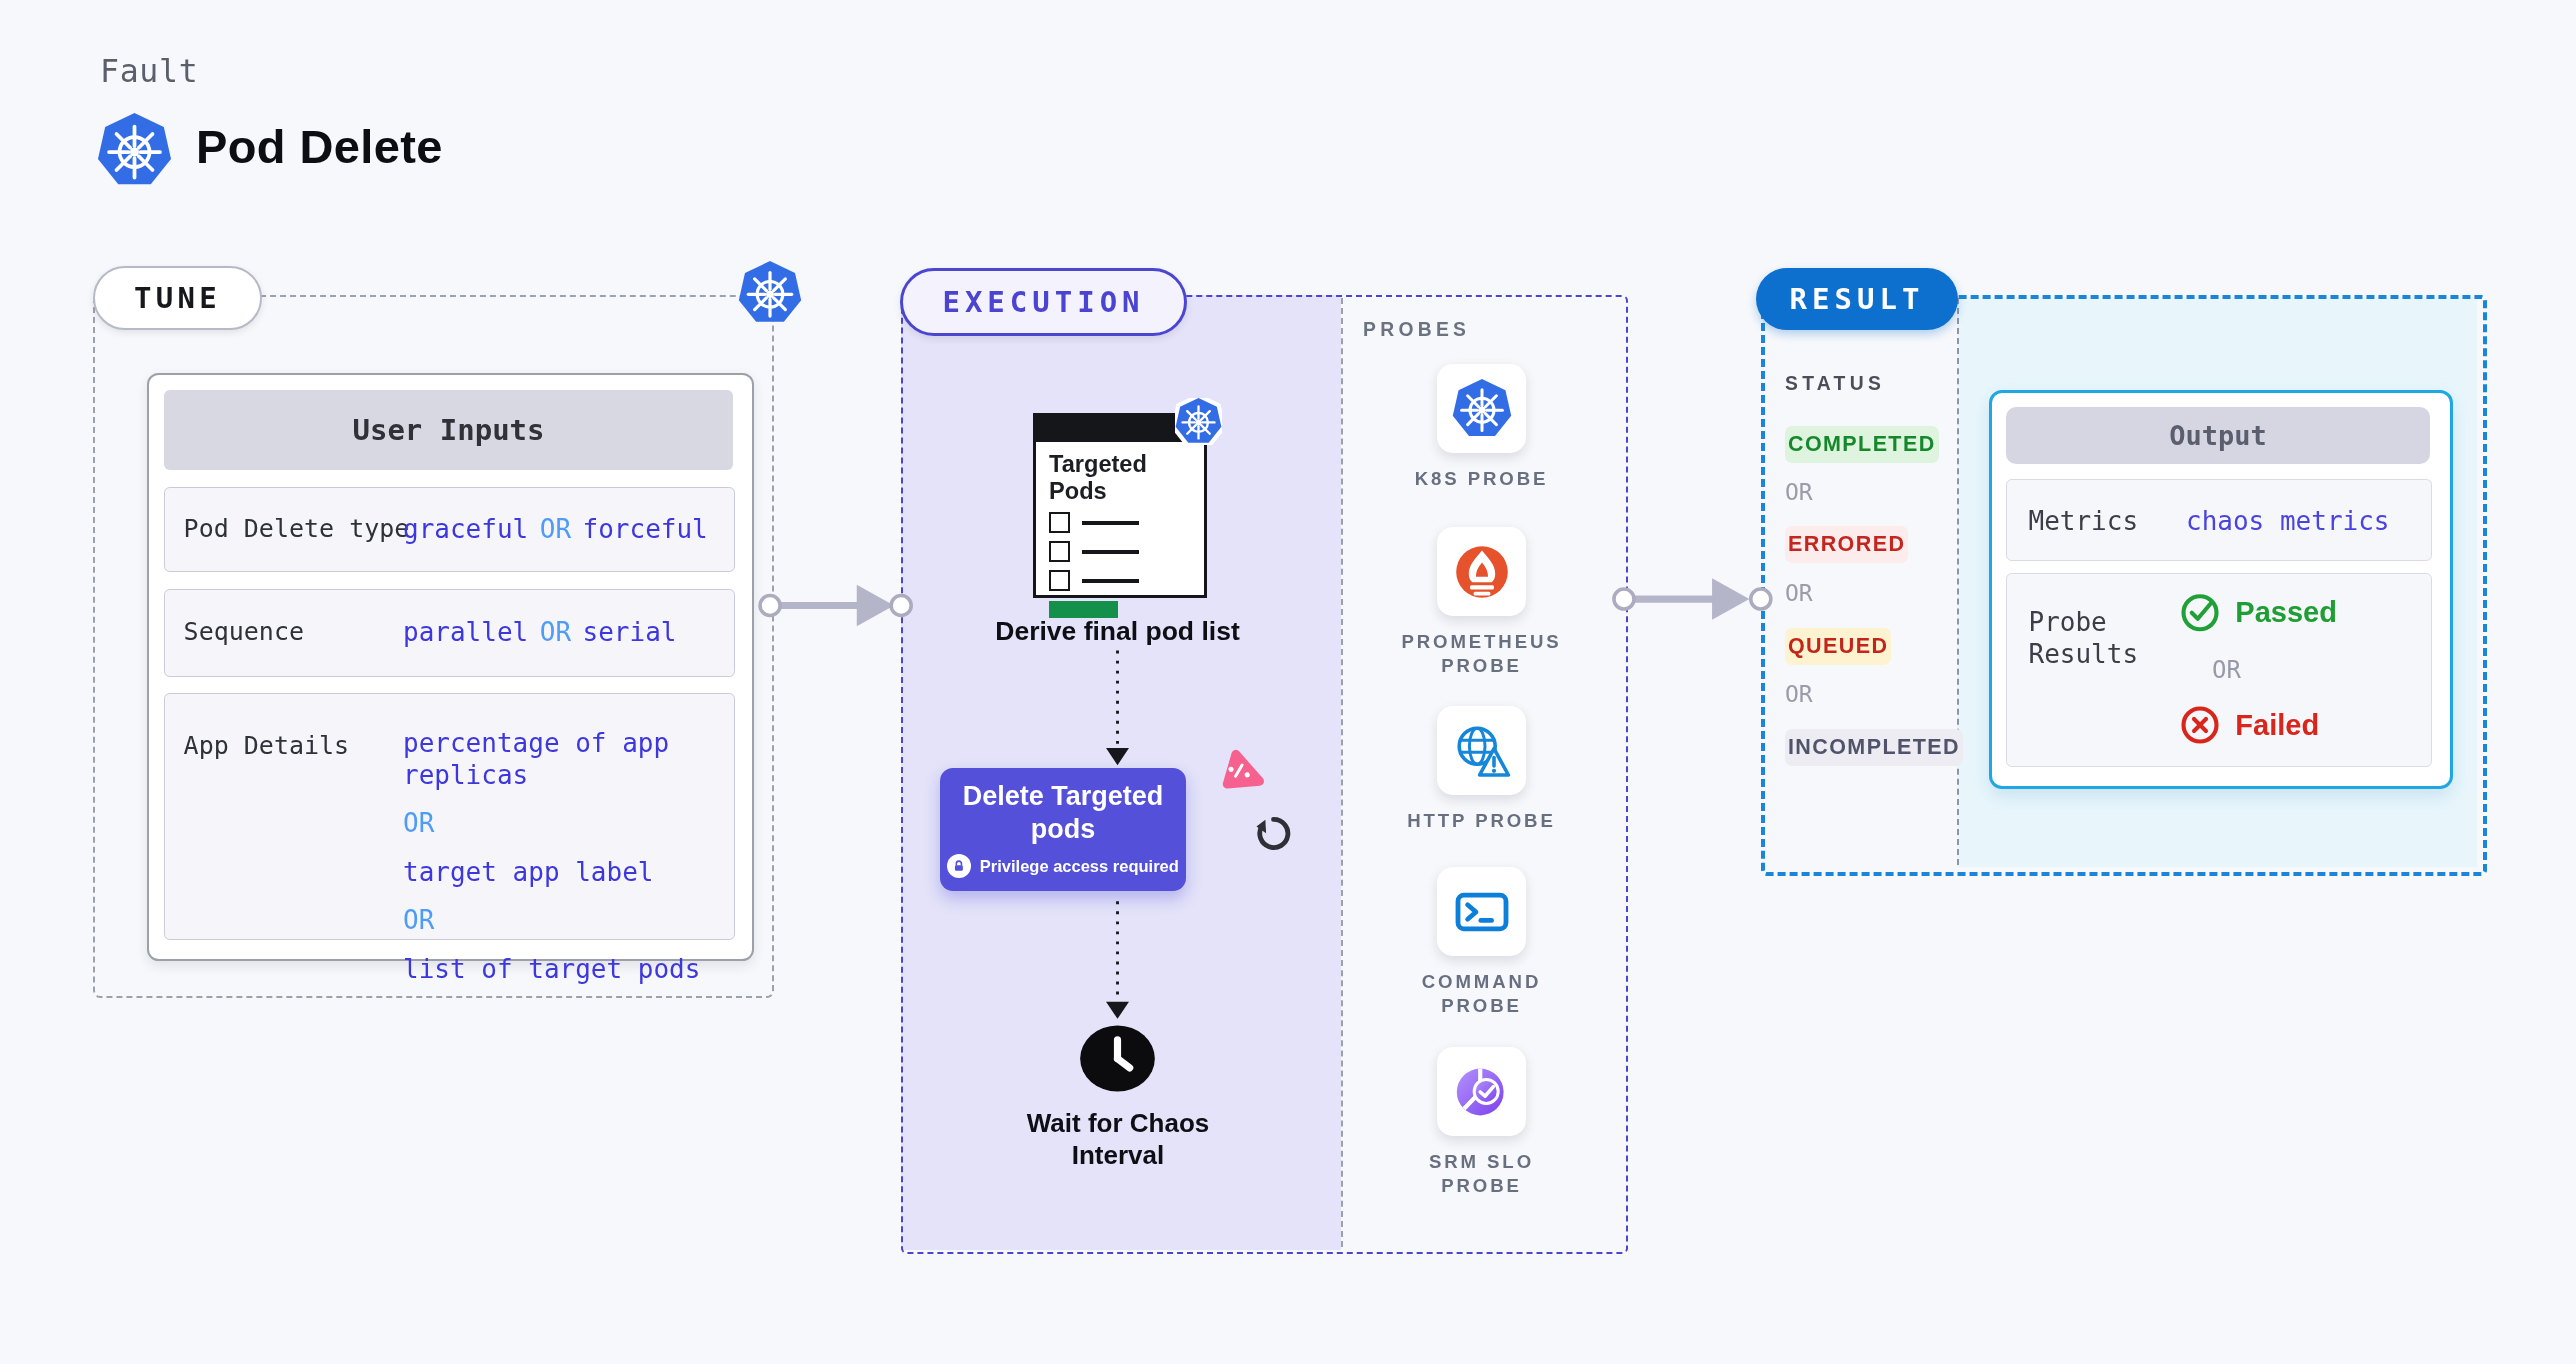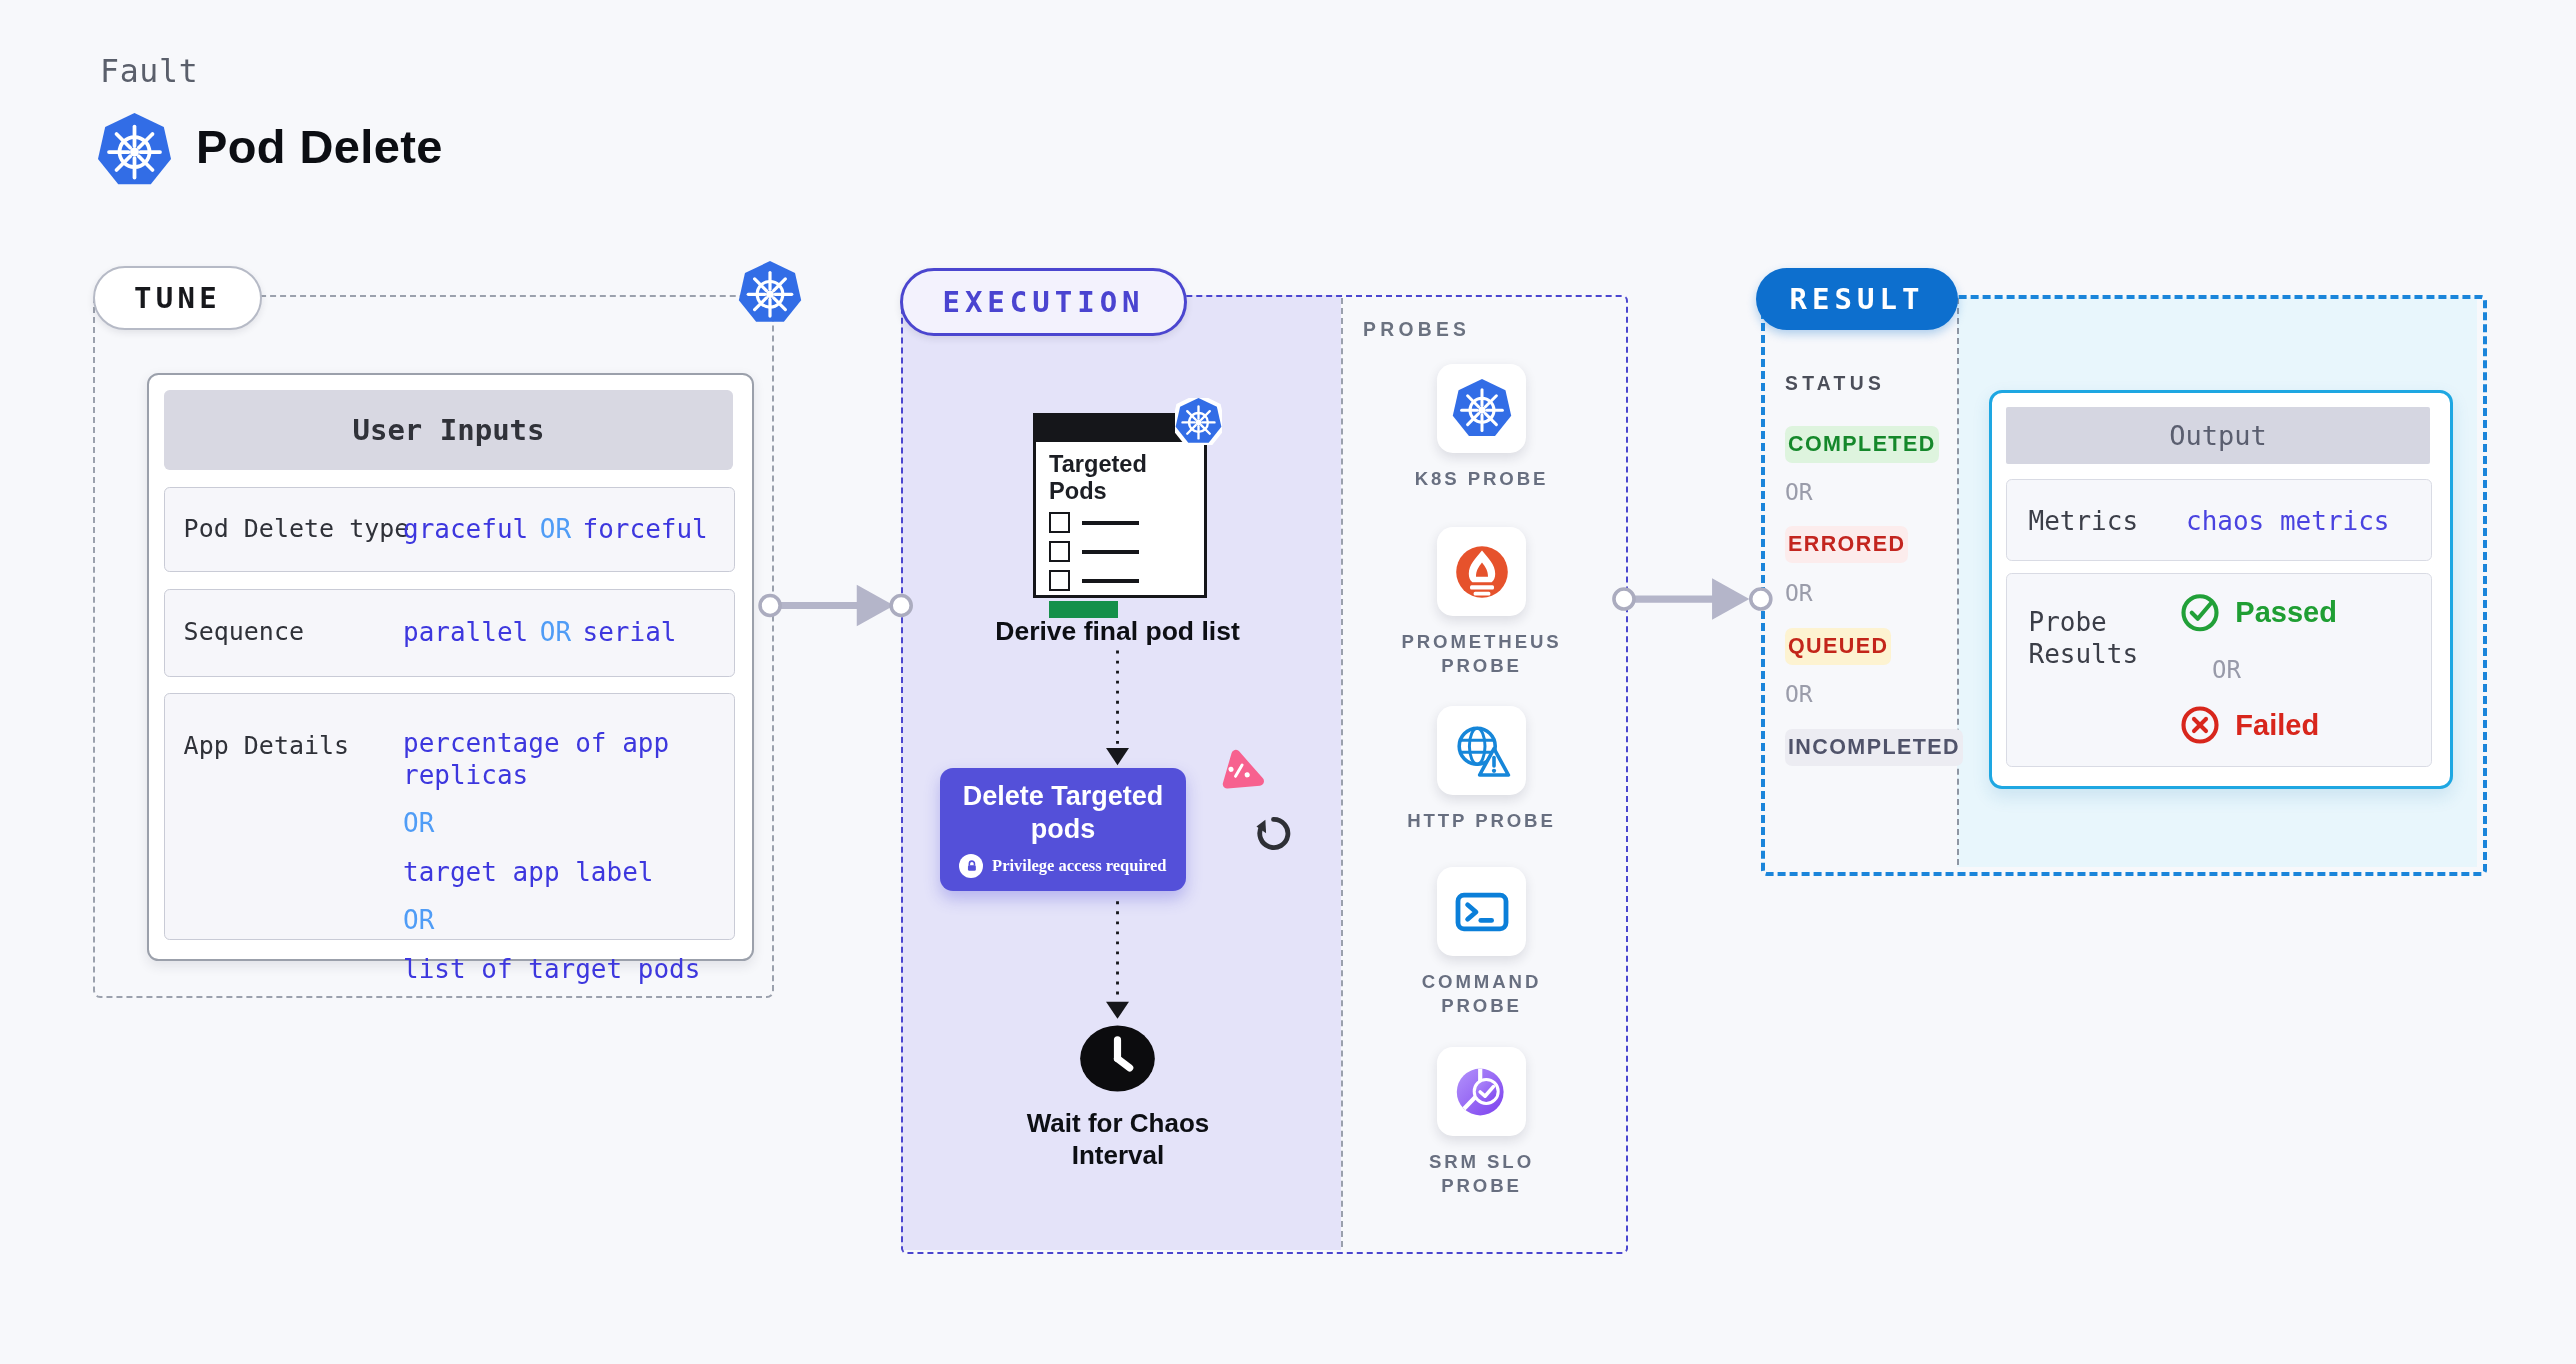--- a/index.html
+++ b/index.html
@@ -55,21 +55,21 @@
   .chk-row{display:flex;align-items:center;margin-top:7.9px;}
   .chk-box{width:17px;height:17px;border:2.9px solid #15161a;}
   .chk-line{width:57px;height:3.6px;background:#15161a;margin-left:11.5px;}
   .green-bar{width:69px;height:17px;background:#14904a;margin-top:9.3px;}
   .pods-k8s{left:1175px;top:398px;width:47px;height:47px;}
   .step-label{width:287px;text-align:center;font-weight:800;color:#0d0f14;font-size:26.5px;line-height:32px;}
   .derive-label{left:974px;top:615px;}
   .delete-card{left:940px;top:768px;width:246px;height:123px;background:#5450d9;border-radius:13px;
                box-shadow:0 7.2px 15.8px rgba(84,80,217,.32);display:flex;flex-direction:column;align-items:center;}
   .delete-title{margin-top:11.5px;width:215px;text-align:center;color:#fff;font-size:27px;font-weight:800;line-height:33px;}
-  .priv-row{display:flex;align-items:center;margin-top:8.6px;font-family:Liberation Serif, serif;}
+  .priv-row{display:flex;align-items:center;margin-top:8.6px;}
   .priv-circle{width:24px;height:24px;background:#fff;border-radius:50%;display:flex;align-items:center;justify-content:center;}
   .priv-text{color:#fff;font-size:16.5px;font-weight:600;margin-left:8.6px;}
   .pink-icon{left:1216px;top:748px;width:47px;height:47px;transform:rotate(-12deg);}
   .refresh-icon{left:1255px;top:815px;width:37px;height:37px;}
   .clock-icon{left:1078px;top:1024px;width:79px;height:72px;}
   .wait-label{left:989px;top:1107px;width:258px;font-size:26px;}
 
   
   .probes-title{left:1363px;top:319px;font-size:19.3px;font-weight:700;letter-spacing:4.3px;color:#6b7280;}
   .probe-card{left:1437px;width:89px;height:89px;background:#fff;border-radius:15.8px;
@@ -83,22 +83,22 @@
   .sbadge{left:1785px;height:37px;display:inline-flex;align-items:center;padding:0 3px;border-radius:7.2px;
           font-size:21.5px;font-weight:800;letter-spacing:1.4px;}
   .sb-completed{background:#def4de;color:#15882b;}
   .sb-errored{background:#fcecec;color:#c3251f;}
   .sb-queued{background:#fdf3d1;color:#c3251a;}
   .sb-incompleted{background:#ececf2;color:#50536a;}
   .s-or{left:1785px;font-size:23px;color:#9a9caa;}
 
   .output-box{left:1989px;top:390px;width:458px;height:393px;background:#fff;border:3.6px solid #1ea7e2;
               border-radius:13px;box-shadow:0 7.2px 17px rgba(30,120,180,.14);}
-  .output-header{left:2006px;top:407px;width:424px;height:57px;background:#d5d6e1;border-radius:2px;
-                 display:flex;align-items:center;justify-content:center;font-size:27px;font-weight:400;color:#5a5e6f;}
+  .output-header{left:2006px;top:407px;width:424px;height:57px;background:#d5d6e1;border-radius:10px;
+                 display:flex;align-items:center;justify-content:center;font-size:27px;font-weight:700;color:#5a5e6f;}
   .orow{background:#f6f7fb;border:1.4px solid #d9dbe4;border-radius:5.7px;}
   .orow-label{position:absolute;left:21.5px;font-size:26px;color:#3b3e48;line-height:31.5px;}
   .metrics-value{position:absolute;left:179px;font-size:26px;color:#4a43e0;}
   .res-line{position:absolute;display:flex;align-items:center;}
   .res-line svg{width:42px;height:42px;}
   .res-text{font-size:29px;font-weight:800;margin-left:14.3px;}
   .passed .res-text{color:#1f9e33;}
   .failed .res-text{color:#d8261c;}
   .out-or{position:absolute;left:205px;font-size:24px;color:#989aa9;}
 

